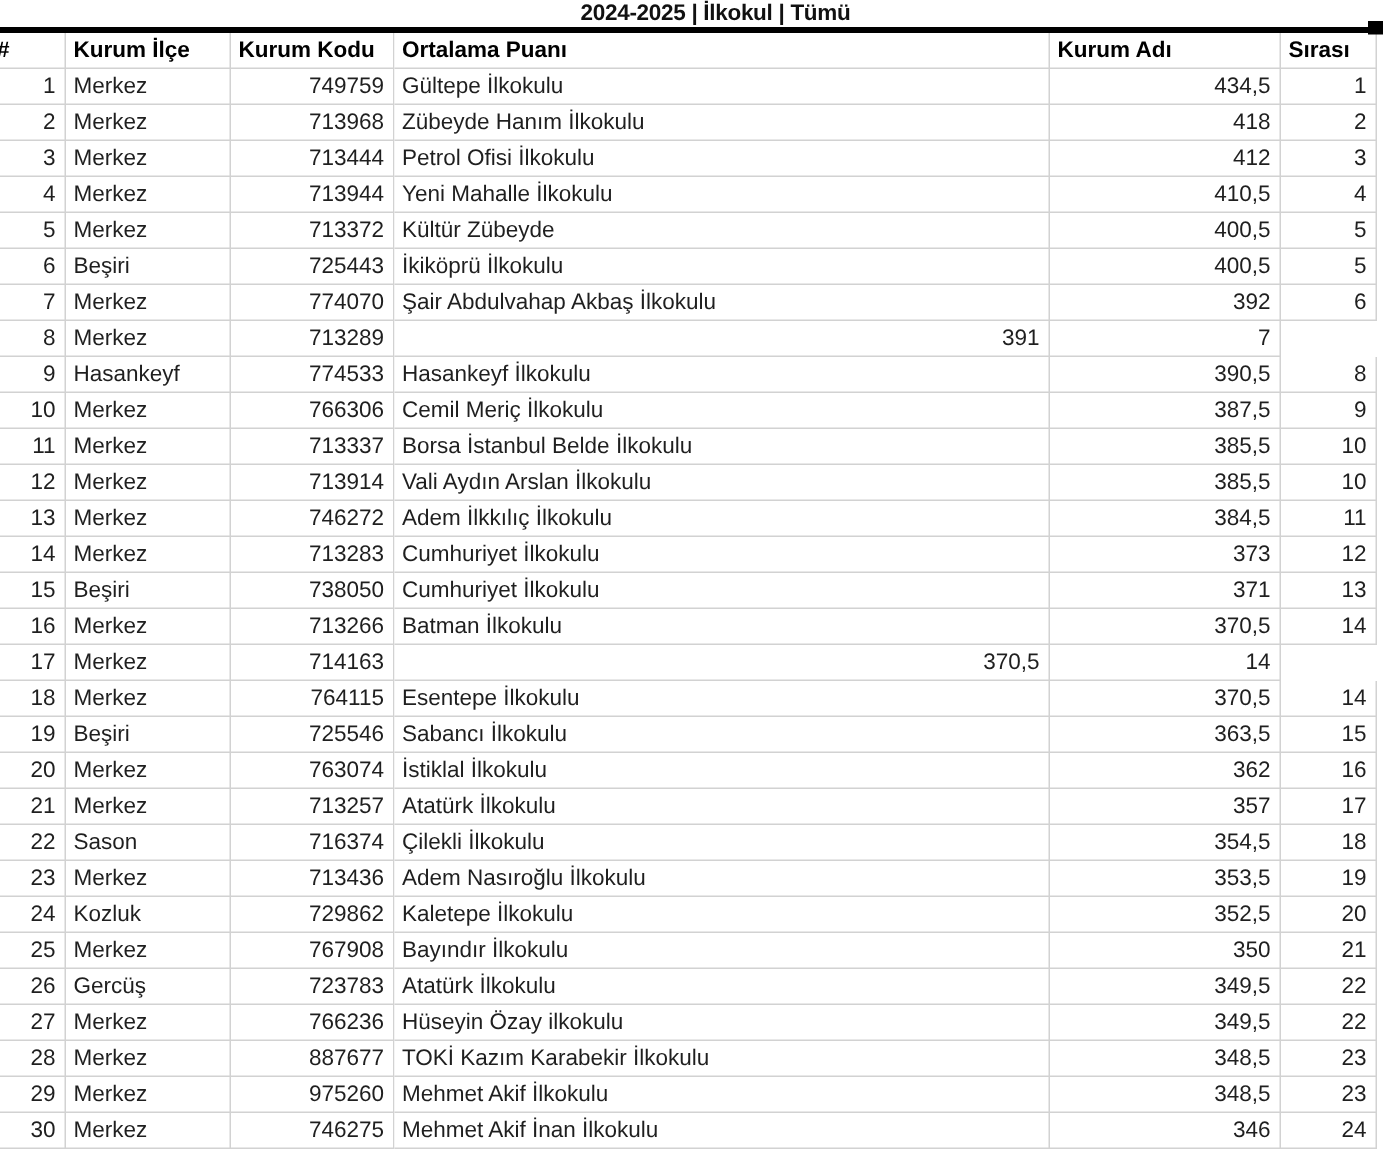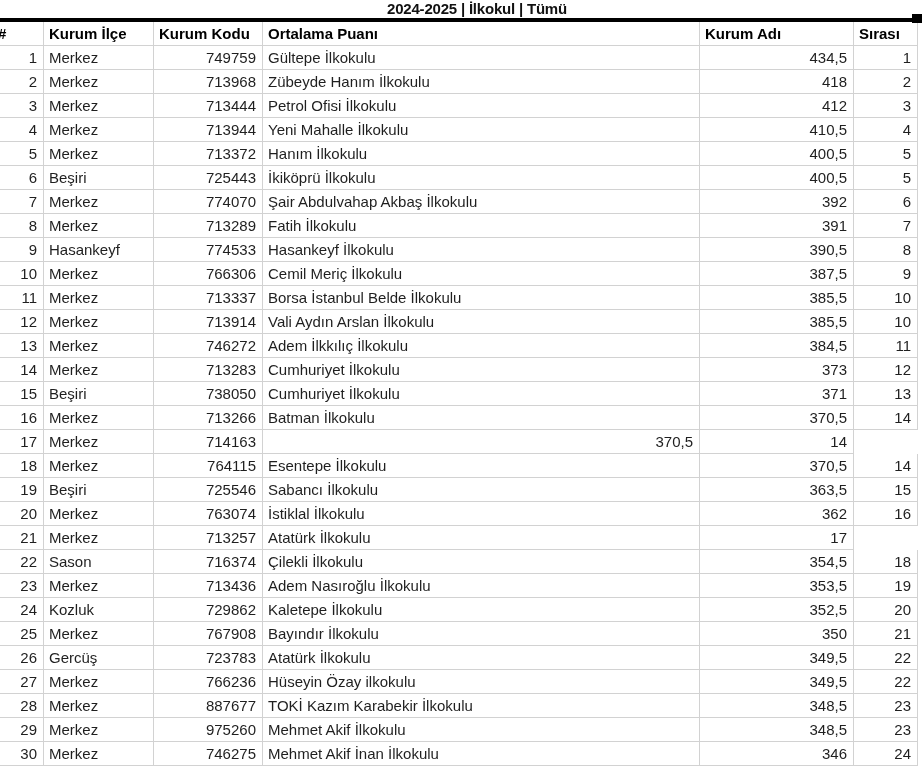--- a/index.html
+++ b/index.html
@@ -83,21 +83,21 @@
         <div class="cell left">Merkez</div>
         <div class="cell right">713944</div>
         <div class="cell left">Yeni Mahalle İlkokulu</div>
         <div class="cell right">410,5</div>
         <div class="cell right">4</div>
       </div>
       <div class="row">
         <div class="cell right">5</div>
         <div class="cell left">Merkez</div>
         <div class="cell right">713372</div>
-        <div class="cell left">Hanım İlkokulu</div>
+        <div class="cell left">Kültür Zübeyde</div>
         <div class="cell right">400,5</div>
         <div class="cell right">5</div>
       </div>
       <div class="row">
         <div class="cell right">6</div>
         <div class="cell left">Beşiri</div>
         <div class="cell right">725443</div>
         <div class="cell left">İkiköprü İlkokulu</div>
         <div class="cell right">400,5</div>
         <div class="cell right">5</div>
@@ -107,21 +107,20 @@
         <div class="cell left">Merkez</div>
         <div class="cell right">774070</div>
         <div class="cell left">Şair Abdulvahap Akbaş İlkokulu</div>
         <div class="cell right">392</div>
         <div class="cell right">6</div>
       </div>
       <div class="row">
         <div class="cell right">8</div>
         <div class="cell left">Merkez</div>
         <div class="cell right">713289</div>
-        <div class="cell left">Fatih İlkokulu</div>
         <div class="cell right">391</div>
         <div class="cell right">7</div>
       </div>
       <div class="row">
         <div class="cell right">9</div>
         <div class="cell left">Hasankeyf</div>
         <div class="cell right">774533</div>
         <div class="cell left">Hasankeyf İlkokulu</div>
         <div class="cell right">390,5</div>
         <div class="cell right">8</div>
@@ -211,20 +210,21 @@
         <div class="cell right">763074</div>
         <div class="cell left">İstiklal İlkokulu</div>
         <div class="cell right">362</div>
         <div class="cell right">16</div>
       </div>
       <div class="row">
         <div class="cell right">21</div>
         <div class="cell left">Merkez</div>
         <div class="cell right">713257</div>
         <div class="cell left">Atatürk İlkokulu</div>
+        <div class="cell right">357</div>
         <div class="cell right">17</div>
       </div>
       <div class="row">
         <div class="cell right">22</div>
         <div class="cell left">Sason</div>
         <div class="cell right">716374</div>
         <div class="cell left">Çilekli İlkokulu</div>
         <div class="cell right">354,5</div>
         <div class="cell right">18</div>
       </div>

